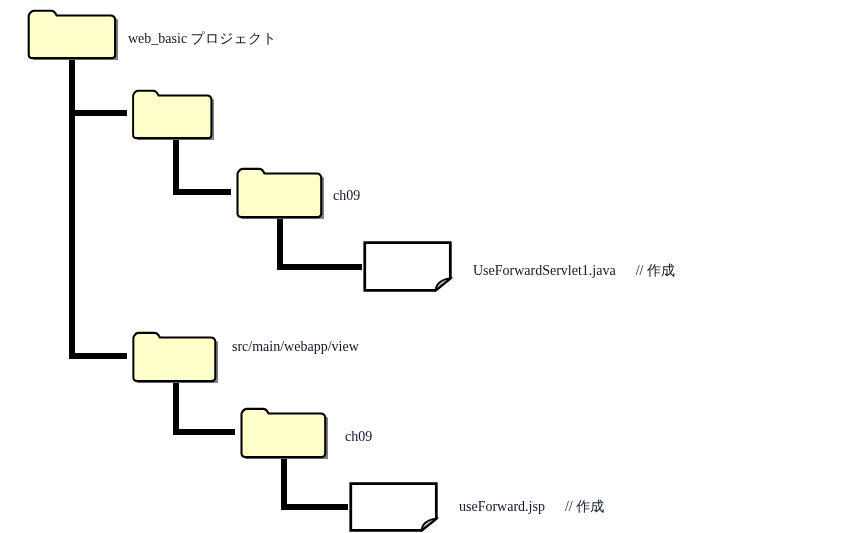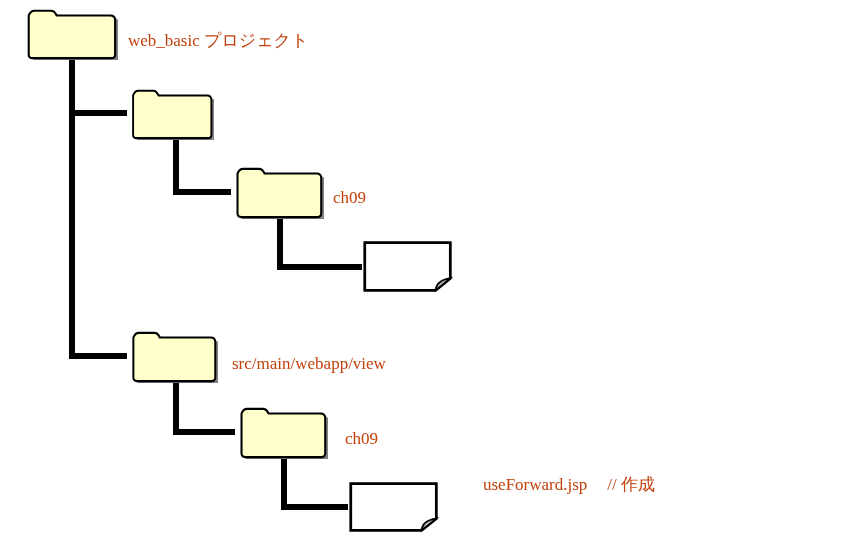--- a/index.html
+++ b/index.html
@@ -17,22 +17,22 @@
   }
   #diagram {
     position: absolute;
     inset: 0;
     width: 843px;
     height: 533px;
   }
   .node-label {
     position: absolute;
     font-family: "Liberation Serif", "DejaVu Serif", serif;
-    font-size: 17px;
-    color: #c2410c;
+    font-size: 14px;
+    color: #0f172a;
     white-space: pre;
     line-height: 1;
     letter-spacing: 0px;
   }
   .node-label .note {
     font-family: "Liberation Serif", "DejaVu Serif", serif;
   }
   .icon-box {
     position: absolute;
   }
@@ -69,34 +69,35 @@
         <path d="M7,8 Q9,3 13,3 L30,3 Q34,3 36,8 L92,8 Q97,8 97,13 L97,50 Q97,54 93,54 L11,54 Q7,54 7,50 Z" fill="#FFFFCC" stroke="#000000" stroke-width="2.2" stroke-linejoin="round"></path>
       </svg>
     </div>
     <div class="node-label" style="left: 333px; top: 189px;"><span>ch09</span></div>
     <div class="icon-box" style="left: 362px; top: 240px; width: 92px; height: 53px;">
       <svg width="92" height="53" viewBox="0 0 100 58" preserveAspectRatio="none">
         <path d="M3,3 L96,3 L96,42 L80,55 L3,55 Z" fill="#FFFFFF" stroke="#000000" stroke-width="3" stroke-linejoin="miter"></path>
         <path d="M96,42 L80,55 Q81,44 96,42 Z" fill="#C0C0C0" stroke="#000000" stroke-width="2" stroke-linejoin="miter"></path>
       </svg>
     </div>
+    <div class="node-label" style="left: 473px; top: 264px;"><span>UseForwardServlet1.java</span><span class="note" style="margin-left: 20px;">// 作成</span></div>
     <div class="icon-box" style="left: 127px; top: 330px; width: 91px; height: 53px;">
       <svg width="91" height="53" viewBox="0 0 100 56" preserveAspectRatio="none">
         <path d="M7,8 Q9,3 13,3 L30,3 Q34,3 36,8 L92,8 Q97,8 97,13 L97,50 Q97,54 93,54 L11,54 Q7,54 7,50 Z" transform="translate(4,3)" fill="#808080"></path>
         <path d="M7,8 Q9,3 13,3 L30,3 Q34,3 36,8 L92,8 Q97,8 97,13 L97,50 Q97,54 93,54 L11,54 Q7,54 7,50 Z" fill="#FFFFCC" stroke="#000000" stroke-width="2.2" stroke-linejoin="round"></path>
       </svg>
     </div>
-    <div class="node-label" style="left: 232px; top: 355px;"><span>src/main/webapp/view</span></div>
+    <div class="node-label" style="left: 232px; top: 340px;"><span>src/main/webapp/view</span></div>
     <div class="icon-box" style="left: 235px; top: 406px; width: 93px; height: 53px;">
       <svg width="93" height="53" viewBox="0 0 100 56" preserveAspectRatio="none">
         <path d="M7,8 Q9,3 13,3 L30,3 Q34,3 36,8 L92,8 Q97,8 97,13 L97,50 Q97,54 93,54 L11,54 Q7,54 7,50 Z" transform="translate(4,3)" fill="#808080"></path>
         <path d="M7,8 Q9,3 13,3 L30,3 Q34,3 36,8 L92,8 Q97,8 97,13 L97,50 Q97,54 93,54 L11,54 Q7,54 7,50 Z" fill="#FFFFCC" stroke="#000000" stroke-width="2.2" stroke-linejoin="round"></path>
       </svg>
     </div>
     <div class="node-label" style="left: 345px; top: 430px;"><span>ch09</span></div>
     <div class="icon-box" style="left: 348px; top: 481px; width: 92px; height: 52px;">
       <svg width="92" height="52" viewBox="0 0 100 58" preserveAspectRatio="none">
         <path d="M3,3 L96,3 L96,42 L80,55 L3,55 Z" fill="#FFFFFF" stroke="#000000" stroke-width="3" stroke-linejoin="miter"></path>
         <path d="M96,42 L80,55 Q81,44 96,42 Z" fill="#C0C0C0" stroke="#000000" stroke-width="2" stroke-linejoin="miter"></path>
       </svg>
     </div>
-    <div class="node-label" style="left: 459px; top: 476px; margin-left: 24px;"><span>useForward.jsp</span><span class="note" style="margin-left: 20px;">// 作成</span></div>
+    <div class="node-label" style="left: 459px; top: 500px;"><span>useForward.jsp</span><span class="note" style="margin-left: 20px;">// 作成</span></div>
   </div>
 
 </body></html>

